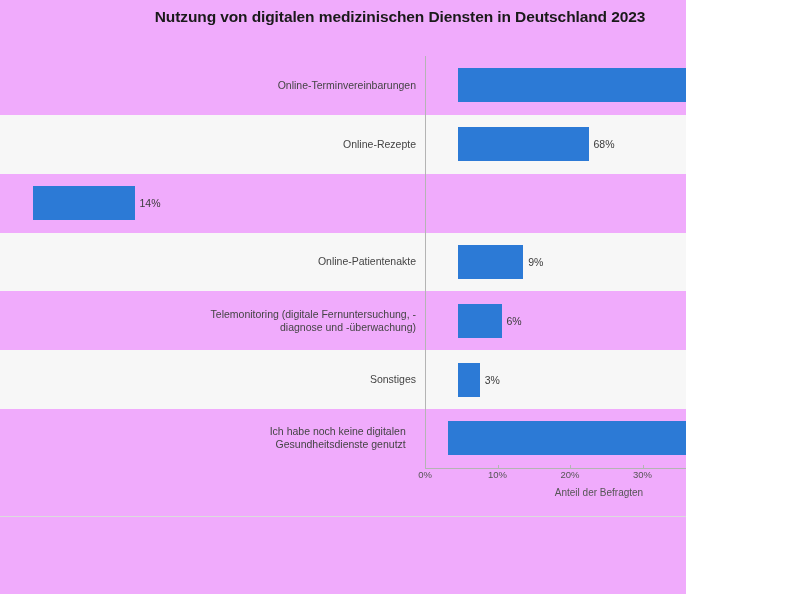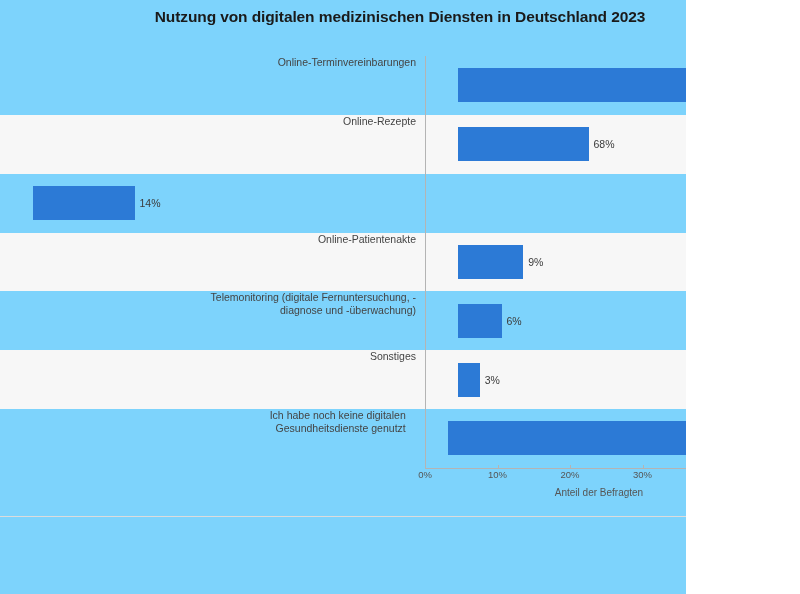--- a/index.html
+++ b/index.html
@@ -5,21 +5,21 @@
   * { box-sizing: border-box; }
   html, body {
     margin: 0; padding: 0;
     width: 800px; height: 594px;
     background: #ffffff;
     font-family: "Liberation Sans", sans-serif;
   }
   #page {
     position: relative;
     width: 686px; height: 594px;
-    background: #7dd3fc;
+    background: #f0abfc;
     overflow: hidden;
   }
   
   .chart-title {
     position: absolute;
     left: 0; top: 8px;
     width: 800px;
     text-align: center;
     font-size: 15.5px;
     font-weight: bold;
@@ -37,20 +37,21 @@
     position: absolute;
     left: 0; top: 0;
     width: 800px;
     height: 412px;
   }
   .row {
     position: relative;
     width: 800px;
     height: 58.85px;
     display: flex;
+    align-items: center;
   }
   .row.alt { background: #f7f7f7; }
   .row-label {
     width: 425px;
     padding-right: 9px;
     text-align: right;
     font-size: 10.5px;
     color: #444444;
     line-height: 13px;
     white-space: pre-line;

